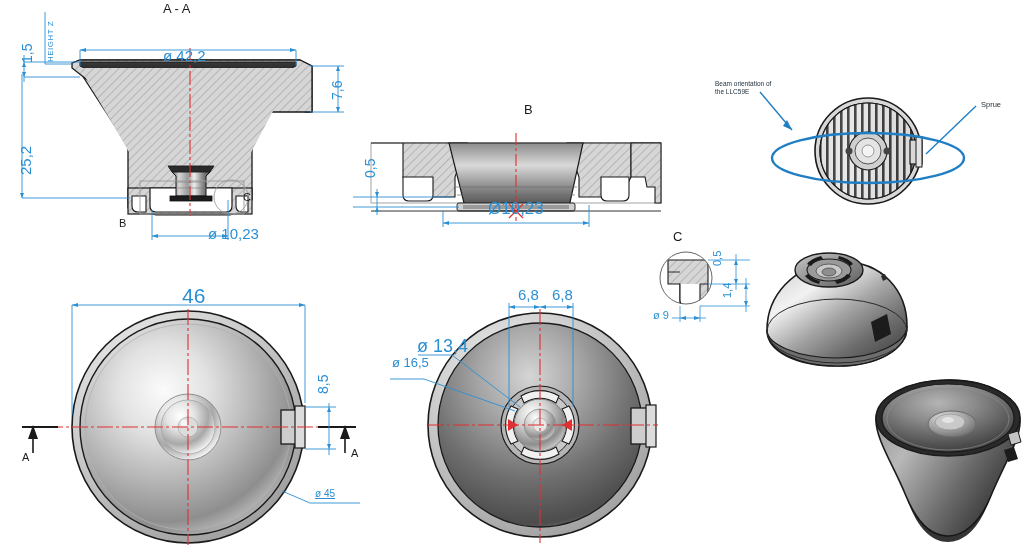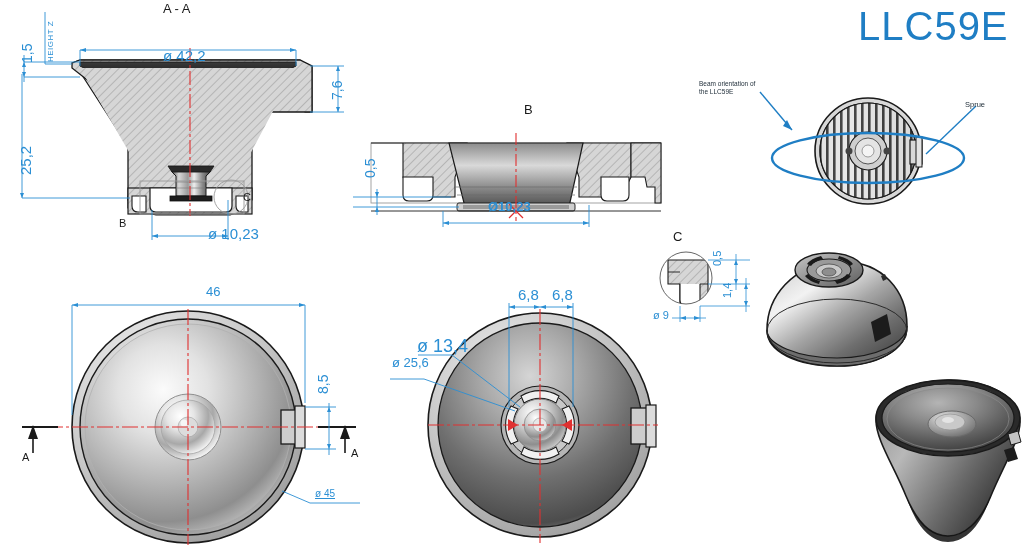--- a/index.html
+++ b/index.html
@@ -34,20 +34,21 @@
     letter-spacing: 1px;
     line-height: 1;
     white-space: nowrap;
   }
   .note {
     color: #23313c;
     font-size: 6.5px;
     line-height: 1.25;
     white-space: nowrap;
     font-family: "Liberation Sans", sans-serif;
+    margin-left: 16px;
   }
   .viewlabel {
     color: #1a1a1a;
     font-size: 13px;
     font-weight: 400;
     white-space: nowrap;
     line-height: 1;
   }
   .secletter {
     color: #1a1a1a;
@@ -55,21 +56,20 @@
     white-space: nowrap;
     line-height: 1;
   }
   svg { display: block; overflow: visible; }
 </style>
 </head>
 <body>
 
 <div id="sheet">
 
-  <div class="abs title-llc" style="left:858px; top:6px;">LLC59E</div>
 
   <div class="abs viewlabel" style="left:163px; top:2px;">A - A</div>
 
   <svg class="abs" style="left:0px; top:0px;" width="360" height="265" viewBox="0 0 360 265">
     <defs>
       <pattern id="hatch" width="6" height="6" patternUnits="userSpaceOnUse" patternTransform="rotate(45)">
         <rect width="6" height="6" fill="#d6d6d6"></rect>
         <line x1="0" y1="0" x2="0" y2="6" stroke="#8f8f8f" stroke-width="0.9"></line>
       </pattern>
       <linearGradient id="darkTop" x1="0" y1="0" x2="0" y2="1">
@@ -218,21 +218,21 @@
       <line x1="234" y1="80" x2="234" y2="102"></line>
       <line x1="88" y1="98" x2="234" y2="98"></line>
     </g>
     <g fill="#2b8fd4">
       <polygon points="88,98 94,96 94,100"></polygon>
       <polygon points="234,98 228,96 228,100"></polygon>
     </g>
   </svg>
 
   <div class="abs dim rot90" style="left:363px; top:178px; font-size:14px;">0,5</div>
-  <div class="abs dim" style="left:488px; top:200px; font-size:13px;font-weight:bold;">Ø10,23</div>
+  <div class="abs dim" style="left:488px; top:200px; font-size:17px;">Ø10,23</div>
 
   <div class="abs secletter" style="left:673px; top:230px; font-size:13px;">C</div>
 
   <svg class="abs" style="left:650px; top:244px;" width="110" height="82" viewBox="0 0 110 82">
     <clipPath id="cclip">
         <circle cx="36" cy="34" r="26"></circle>
       </clipPath>
     <g clip-path="url(#cclip)">
       <path d="M10,10 L62,10 L62,70 L10,70 Z" fill="#ffffff"></path>
       <path d="M18,16 L58,16 L58,62 L30,62 L30,40 L18,40 Z" fill="url(#hatch)" stroke="#1a1a1a" stroke-width="1.1"></path>
@@ -326,21 +326,21 @@
       <line x1="310" y1="228" x2="360" y2="228"></line>
     </g>
     <g fill="#2b8fd4">
       <polygon points="72,30 78,28 78,32"></polygon>
       <polygon points="305,30 299,28 299,32"></polygon>
       <polygon points="329,132 327,137 331,137"></polygon>
       <polygon points="329,174 327,169 331,169"></polygon>
     </g>
   </svg>
 
-  <div class="abs dim" style="left:182px; top:285px; font-size:13px;margin-left:24px;">46</div>
+  <div class="abs dim" style="left:182px; top:285px; font-size:21px;">46</div>
   <div class="abs dim rot90" style="left:316px; top:394px; font-size:14px;">8,5</div>
   <div class="abs dim" style="left:315px; top:489px; font-size:10px;text-decoration:underline;">ø 45</div>
   <div class="abs secletter" style="left:22px; top:452px;">A</div>
   <div class="abs secletter" style="left:351px; top:448px;">A</div>
 
   <svg class="abs" style="left:380px; top:275px;" width="320" height="281" viewBox="0 0 320 281">
     <defs>
       <radialGradient id="bvOuter" cx="38%" cy="30%" r="78%">
         <stop offset="0%" stop-color="#f4f4f4"></stop>
         <stop offset="55%" stop-color="#c6c6c6"></stop>
@@ -404,21 +404,21 @@
       <polygon points="129,32 135,30 135,34"></polygon>
       <polygon points="193,32 187,30 187,34"></polygon>
       <polygon points="160,32 154,30 154,34"></polygon>
       <polygon points="160,32 166,30 166,34"></polygon>
     </g>
   </svg>
 
   <div class="abs dim" style="left:518px; top:287px; font-size:15px;">6,8</div>
   <div class="abs dim" style="left:552px; top:287px; font-size:15px;">6,8</div>
   <div class="abs dim" style="left:417px; top:337px; font-size:18px;">ø 13,4</div>
-  <div class="abs dim" style="left:392px; top:356px; font-size:13px;">ø 25,6</div>
+  <div class="abs dim" style="left:392px; top:356px; font-size:13px;">ø 16,5</div>
 
   <svg class="abs" style="left:770px; top:88px;" width="240" height="130" viewBox="0 0 240 130">
     <defs>
       <linearGradient id="stripeBase" x1="0" y1="0" x2="1" y2="0">
         <stop offset="0%" stop-color="#bdbdbd"></stop>
         <stop offset="30%" stop-color="#f0f0f0"></stop>
         <stop offset="62%" stop-color="#b0b0b0"></stop>
         <stop offset="100%" stop-color="#8c8c8c"></stop>
       </linearGradient>
       <pattern id="vstripe" width="7" height="8" patternUnits="userSpaceOnUse">

